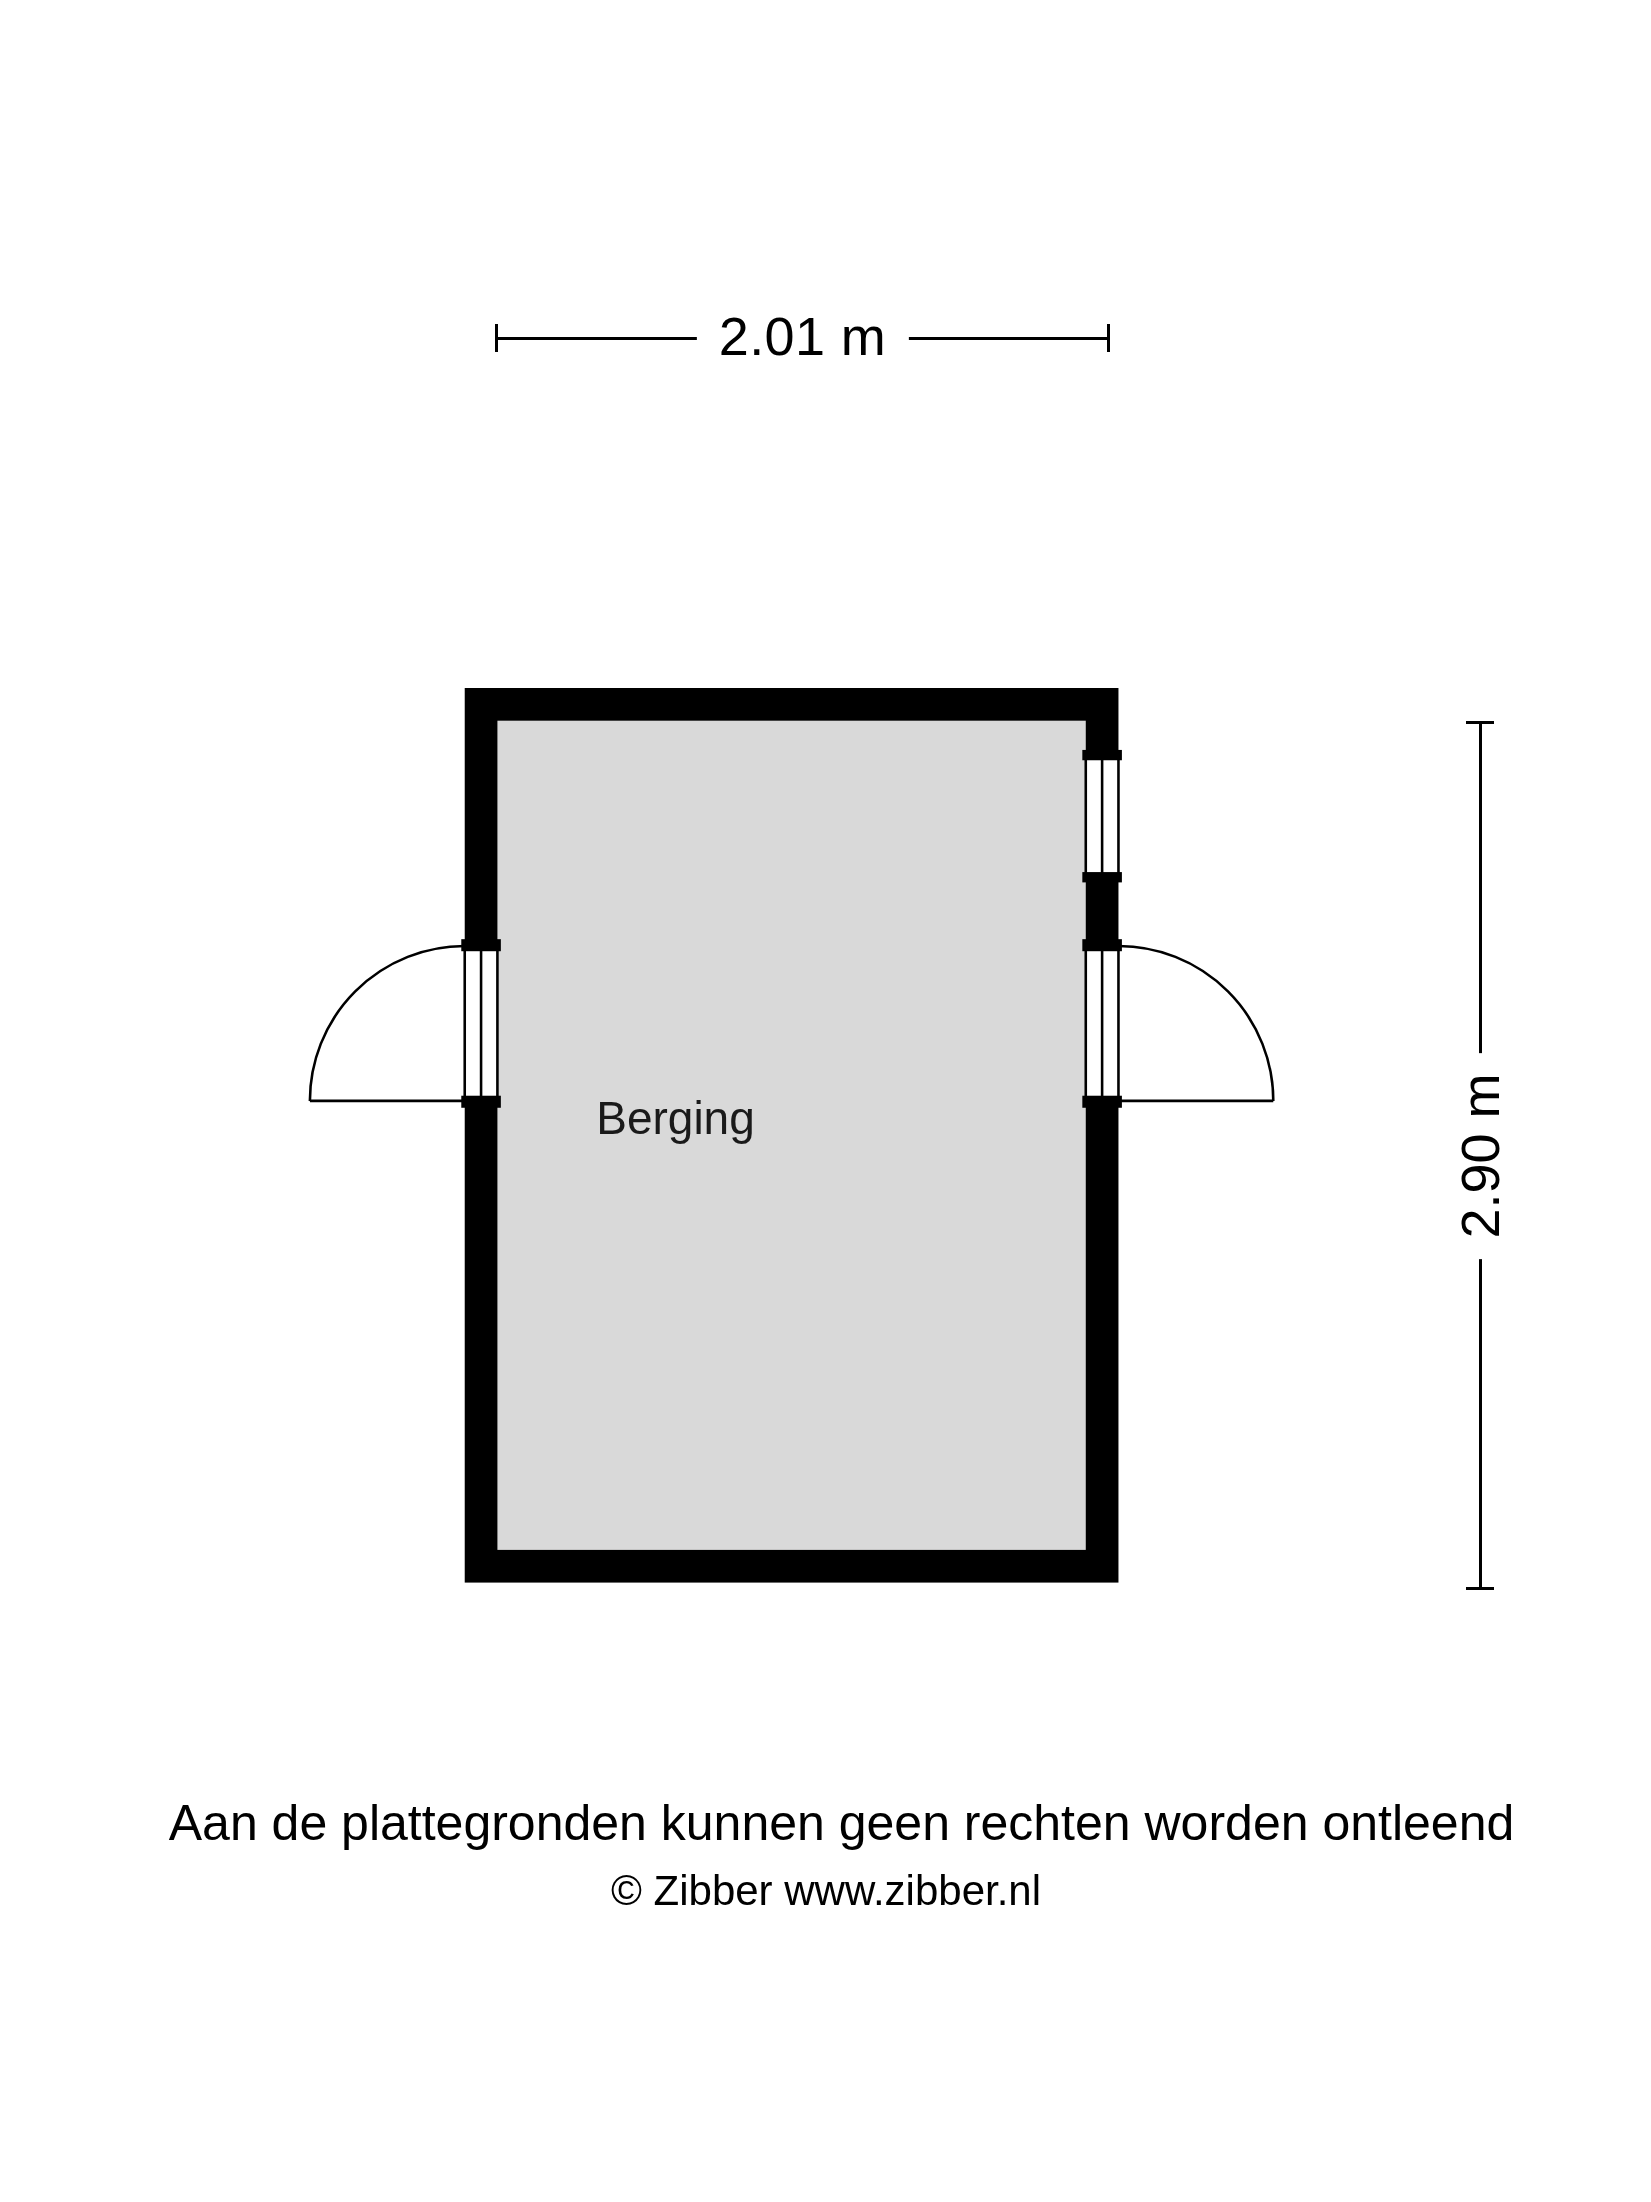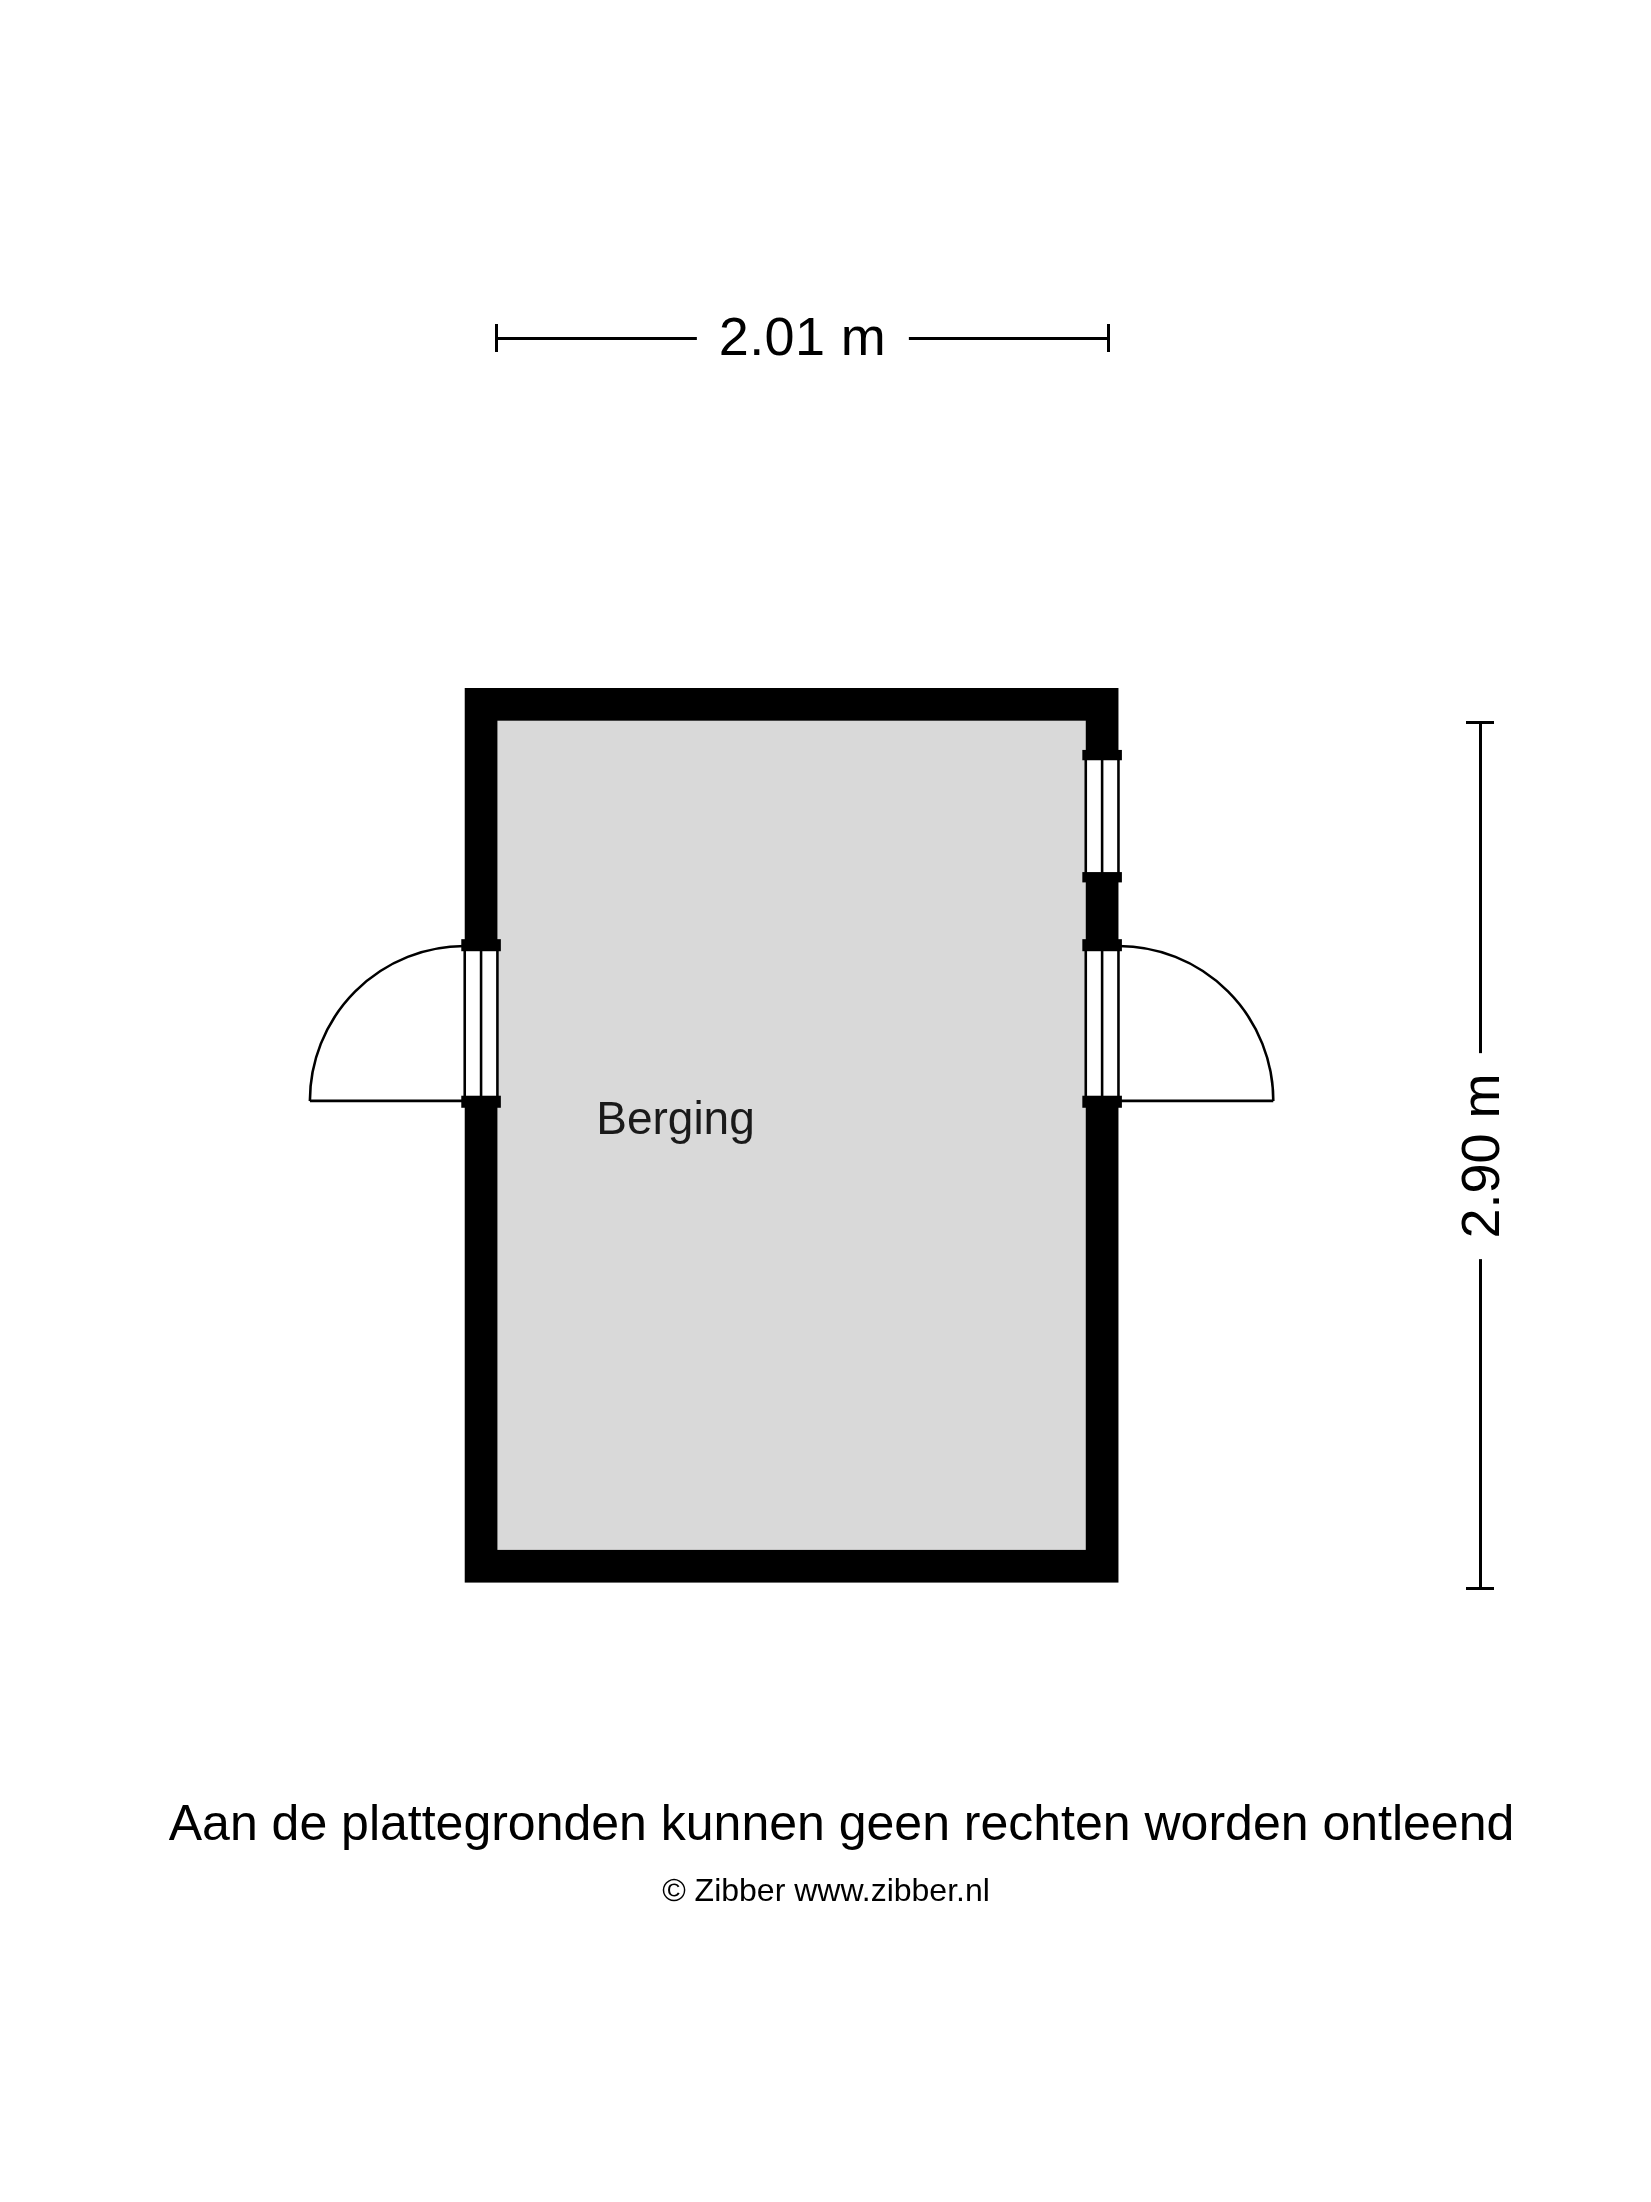--- a/index.html
+++ b/index.html
@@ -123,21 +123,21 @@
     width: 1652px;
     text-align: center;
   }
   #footer .line1 {
     font-size: 50px;
     line-height: 67px;
     white-space: nowrap;
     padding-left: 31px;
   }
   #footer .line2 {
-    font-size: 32px;
+    font-size: 42px;
     line-height: 67px;
     white-space: nowrap;
   }
 </style>
 </head>
 <body>
 
 <div id="top-dimension">
   <div class="dim-line"></div>
   <div class="tick left"></div>

